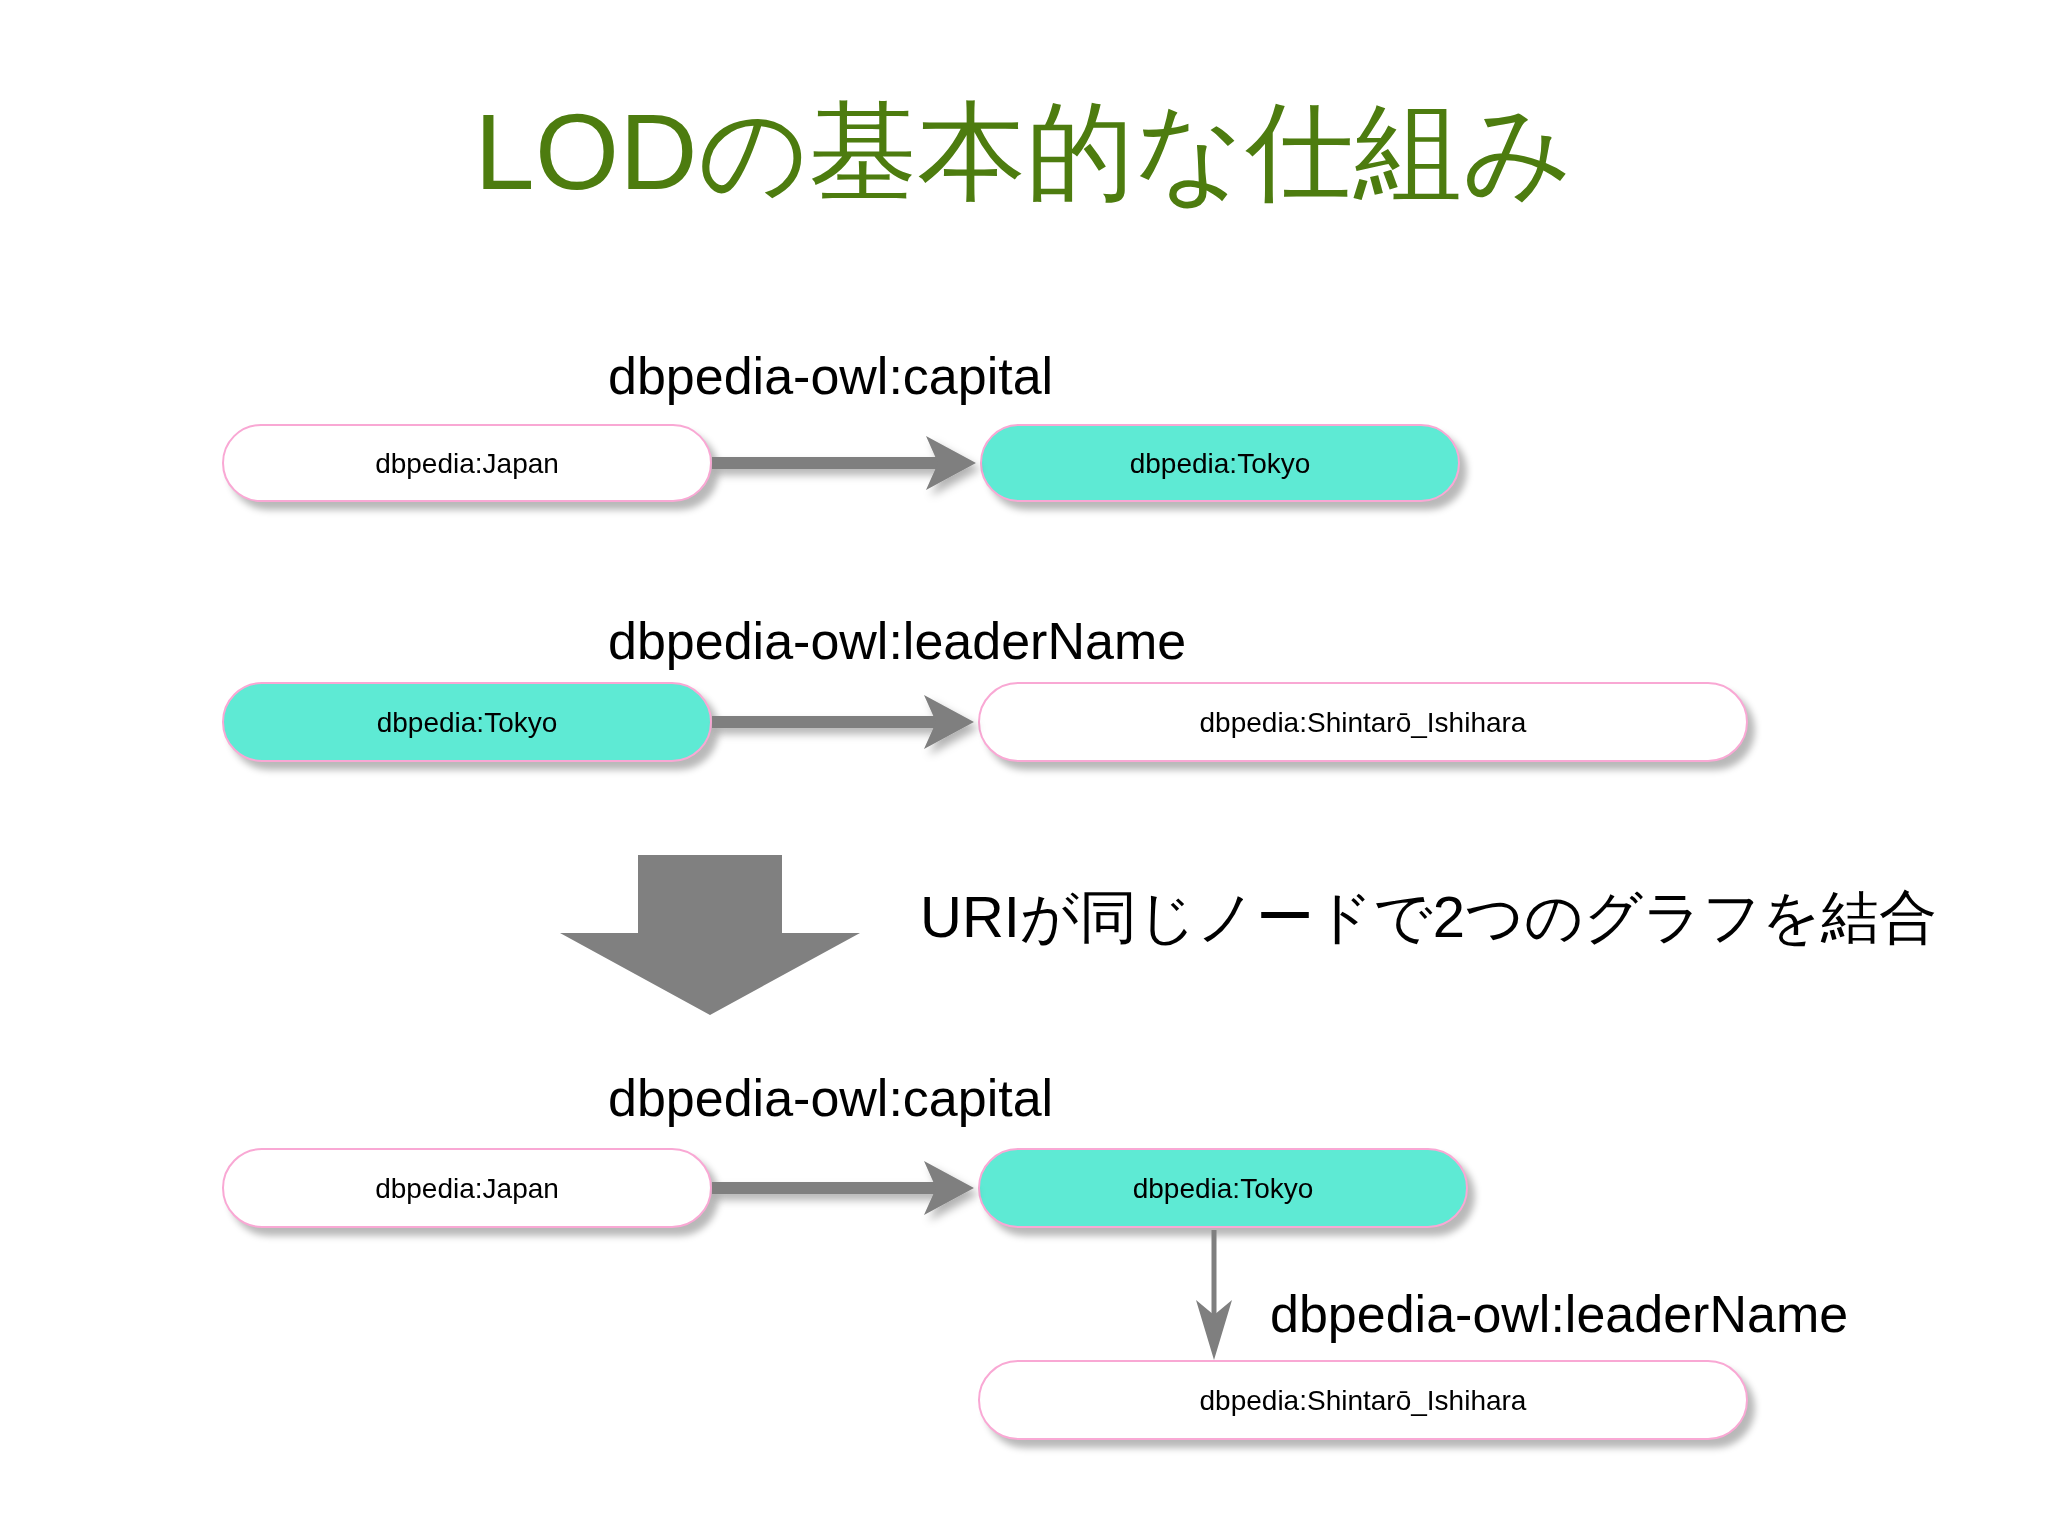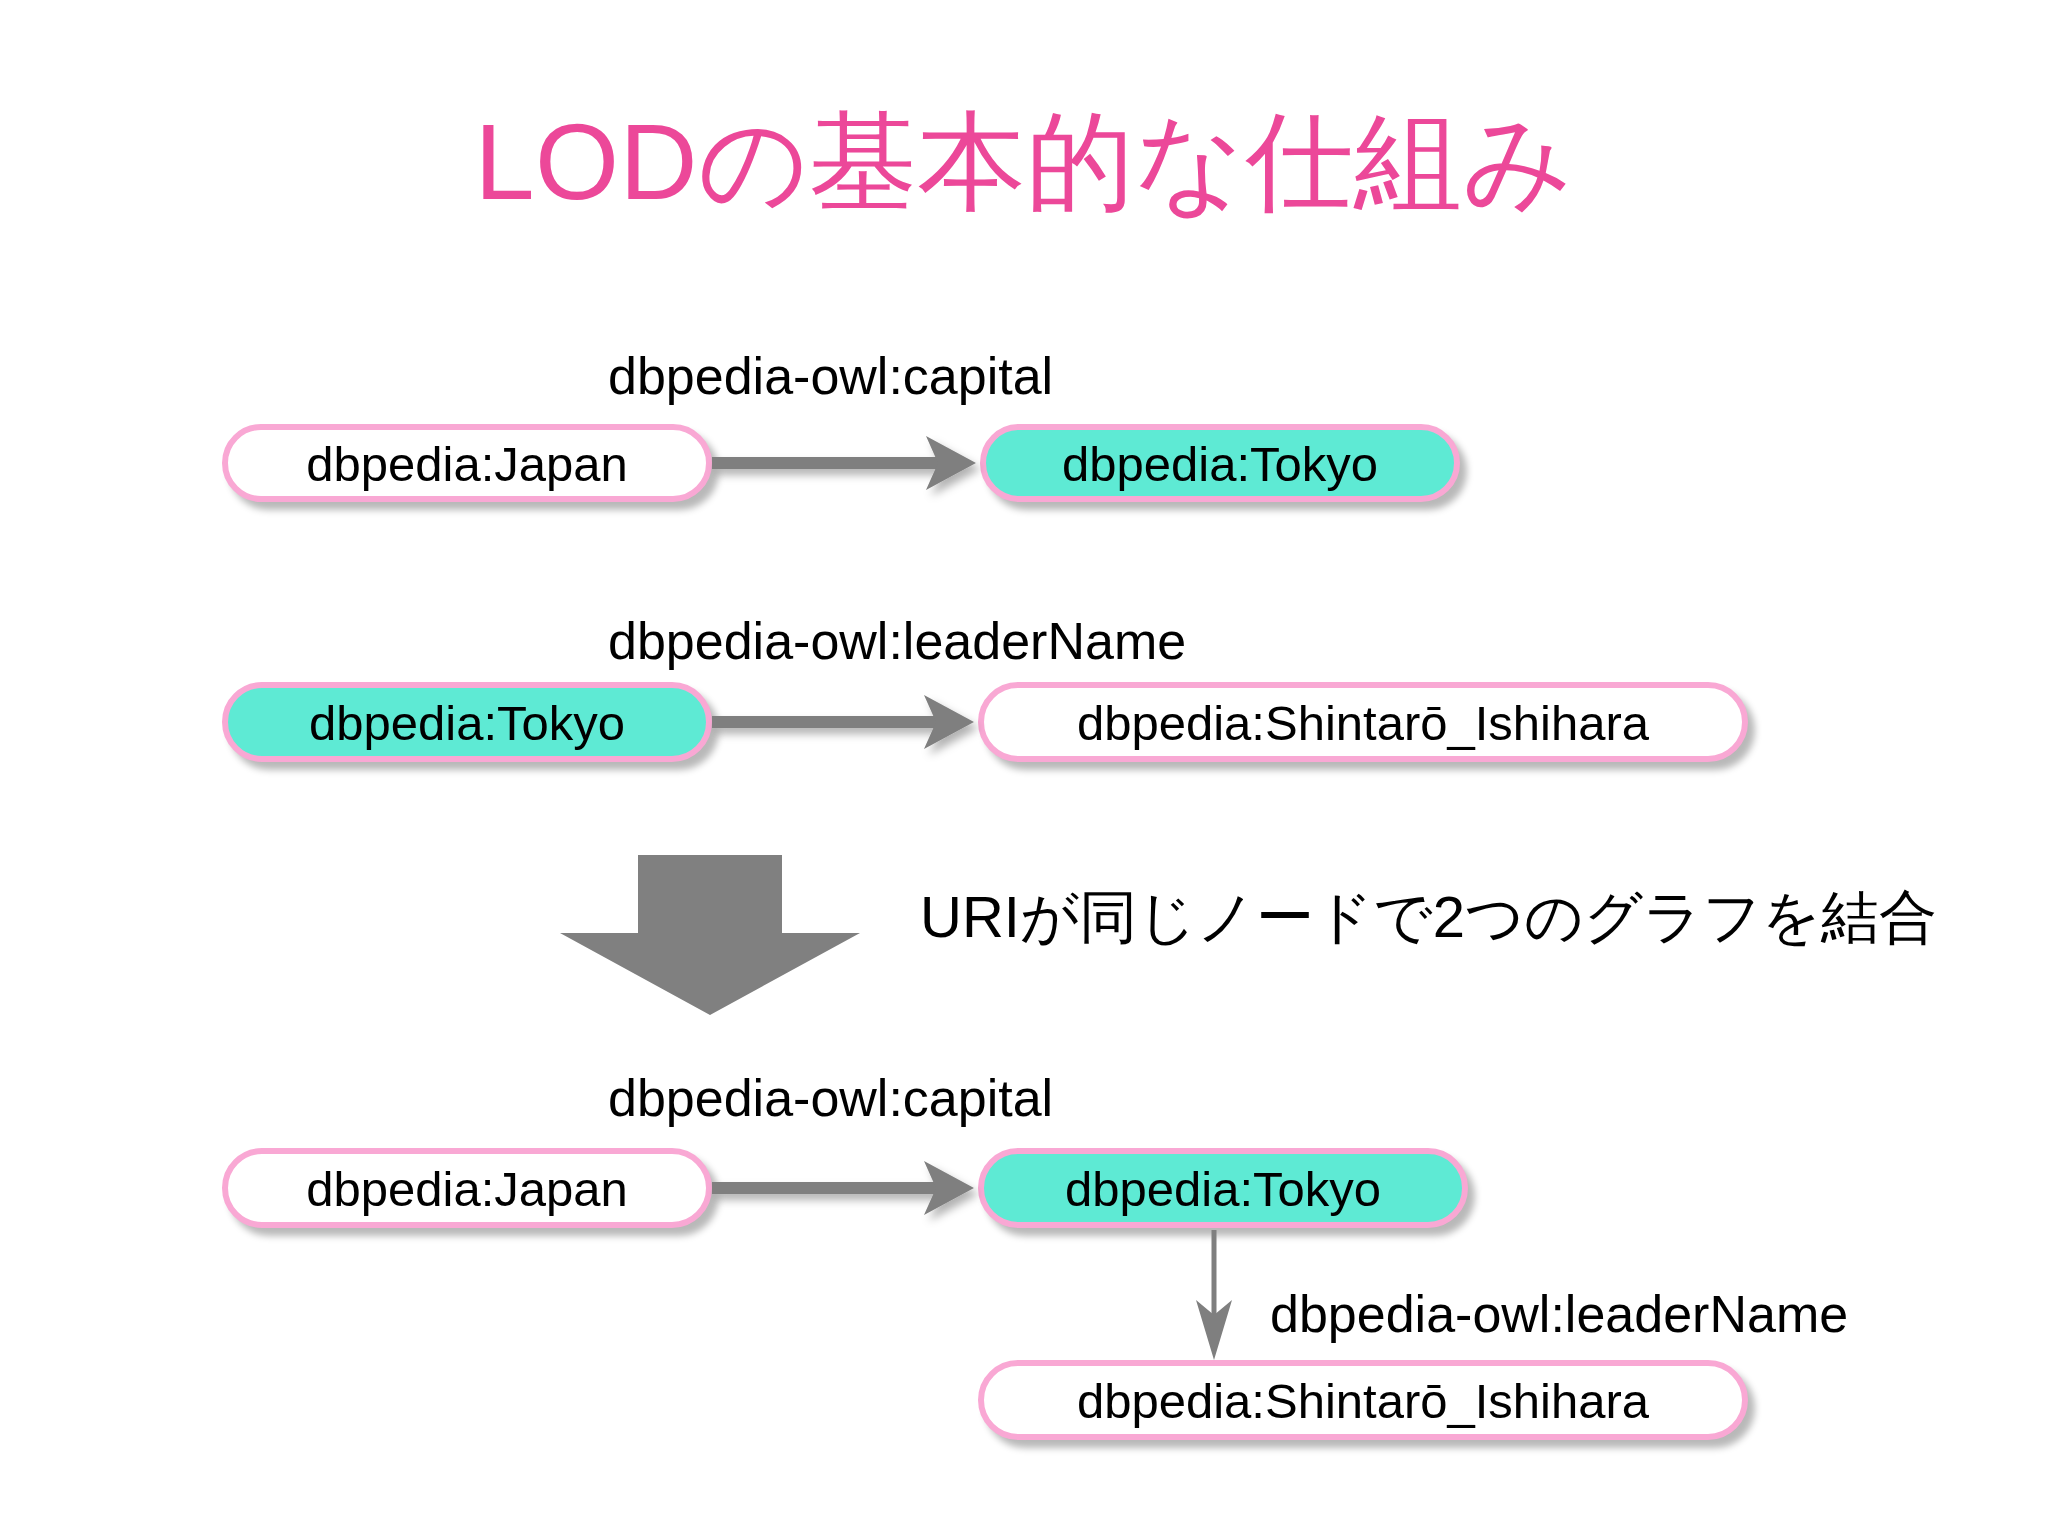--- a/index.html
+++ b/index.html
@@ -24,49 +24,48 @@
 
   
   .slide-title {
     position: absolute;
     left: 0;
     top: 92px;
     width: 2048px;
     text-align: center;
     font-size: 108px;
     line-height: 1.12;
-    color: #ec4899;
+    color: #4d7c0f;
     letter-spacing: 0.5px;
     white-space: nowrap;
     font-weight: 400;
-    margin-top: 10px;
   }
 
   
   .edge-label {
     position: absolute;
     font-size: 52px;
     line-height: 1;
     color: #000000;
     white-space: nowrap;
     font-weight: 400;
   }
 
   
   .node {
     position: absolute;
     box-sizing: border-box;
-    border: 6px solid #f9a8d4;
+    border: 2px solid #f9a8d4;
     border-radius: 999px;
     background: #ffffff;
     display: flex;
     align-items: center;
     justify-content: center;
     color: #000000;
-    font-size: 49px;
+    font-size: 28px;
     line-height: 1;
     white-space: nowrap;
     box-shadow: 7px 8px 7px rgba(0,0,0,0.28);
   }
   .node.pink {
     background: #5eead4;
   }
   .node .node-text {
     position: relative;
     top: 1px;

